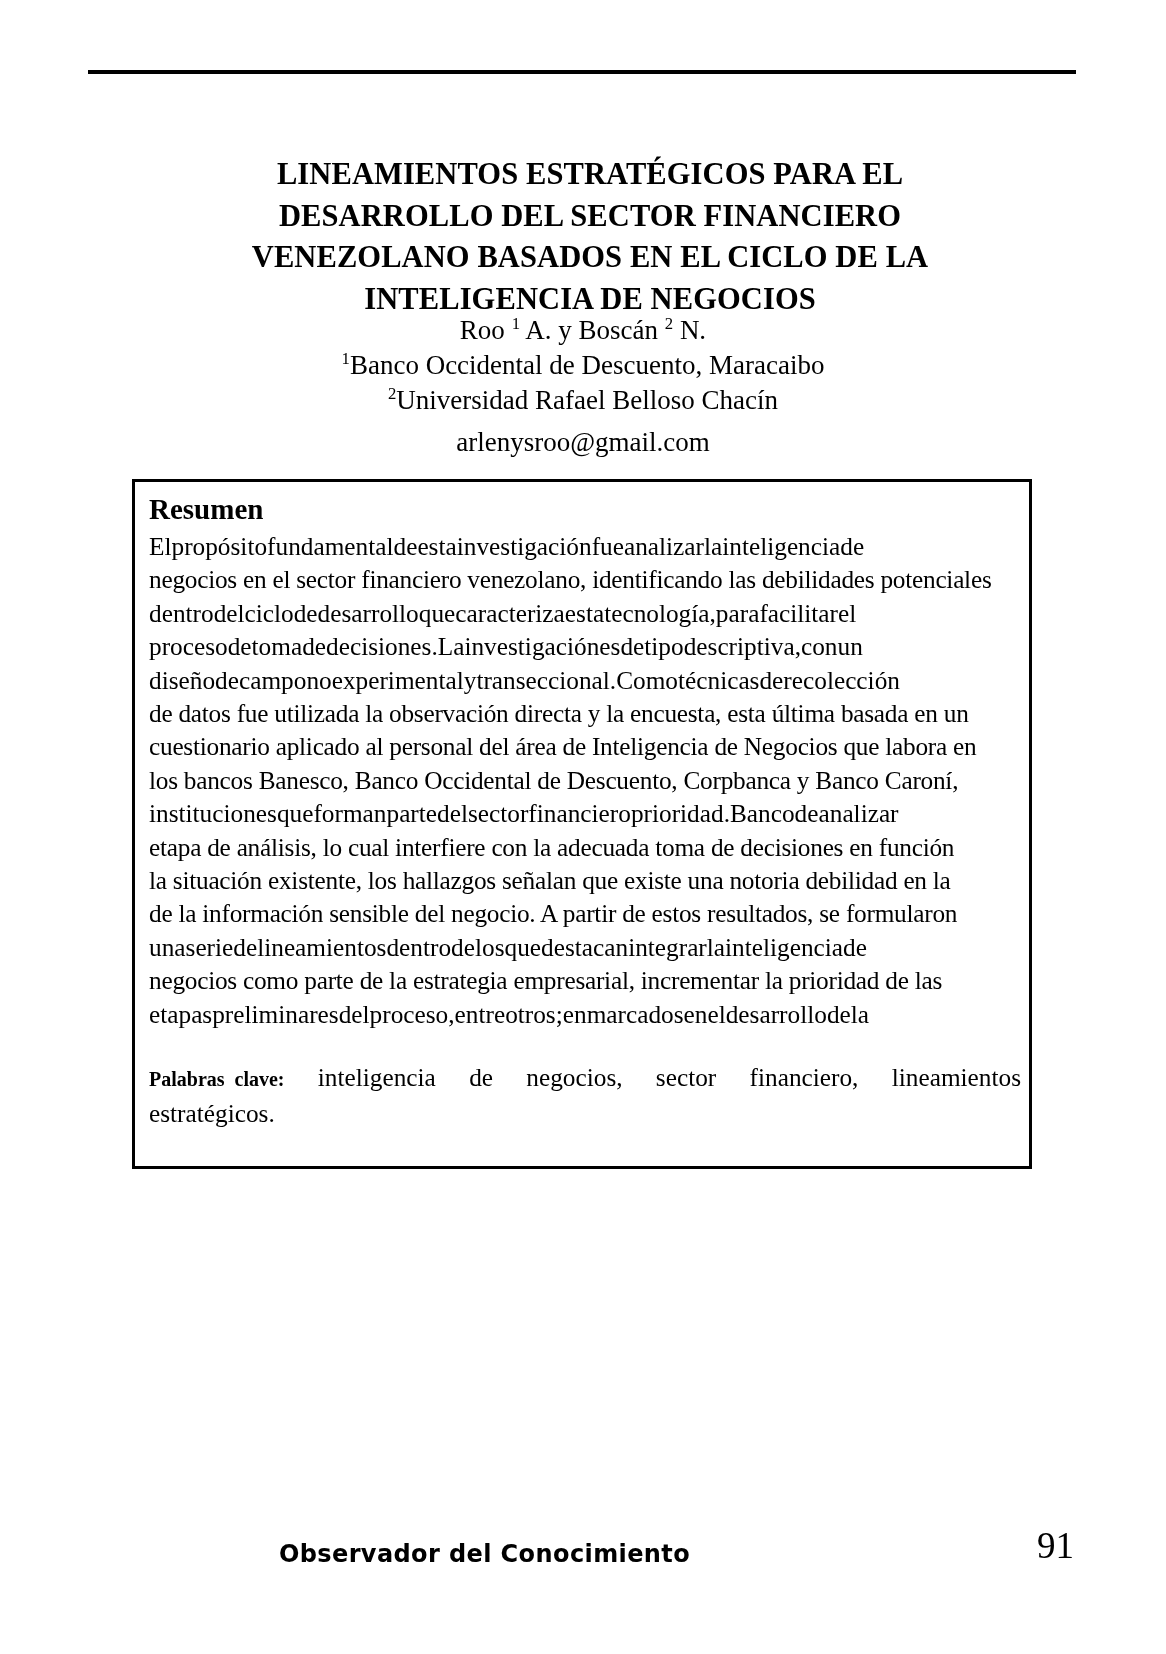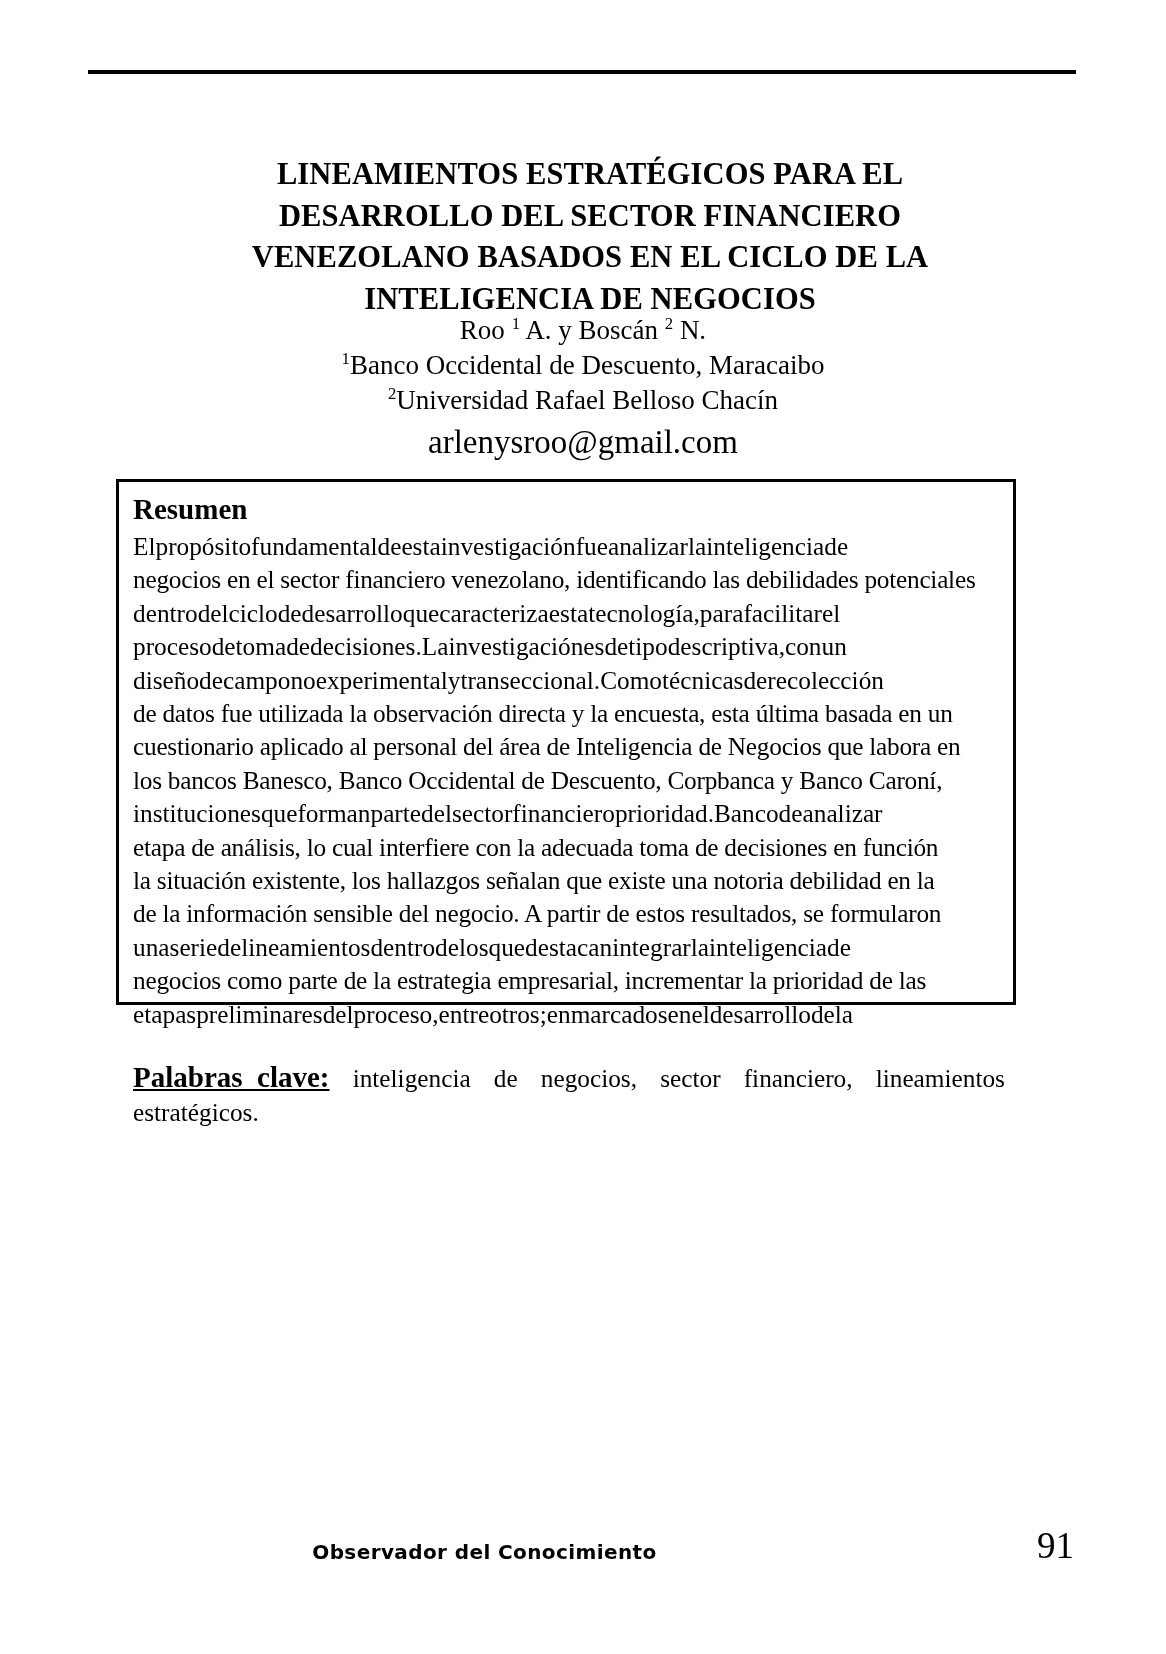--- a/index.html
+++ b/index.html
@@ -62,31 +62,31 @@
     font-size: 0.62em;
     vertical-align: super;
     line-height: 0;
   }
   .email {
     position: absolute;
     left: 183px;
     top: 425px;
     width: 800px;
     text-align: center;
-    font-size: 33px;
+    font-size: 27px;
     line-height: 35px;
   }
 
   
   .abstract-box {
     position: absolute;
-    left: 116px;
+    left: 132px;
     top: 479px;
     width: 900px;
-    height: 526px;
+    height: 690px;
     border: 3px solid #000;
     box-sizing: border-box;
   }
   .abstract-inner {
     position: absolute;
     left: 14px;
     top: 8px;
     width: 872px;
   }
   .abstract-heading {
@@ -111,42 +111,41 @@
   .just.last { justify-content: flex-start; }
   .just > span { white-space: pre; }
 
   .keywords {
     margin-top: 30px;
     font-size: 25.3px;
     line-height: 33.4px;
   }
   .kw-label {
     font-weight: bold;
-    font-size: 29px;
-    text-decoration: underline;
+    font-size: 20px;
   }
   .kw-line1 {
     display: flex;
     justify-content: space-between;
     width: 872px;
     align-items: baseline;
   }
   .kw-line1 > span { white-space: pre; }
   .kw-line2 { display: block; }
 
   
   .footer-title {
     position: absolute;
     left: 0;
     top: 1540px;
     width: 969px;
     text-align: center;
     font-family: "DejaVu Sans", "Liberation Sans", sans-serif;
     font-weight: bold;
-    font-size: 20px;
+    font-size: 24px;
     letter-spacing: 0.4px;
   }
   .page-number {
     position: absolute;
     right: 92px;
     top: 1524px;
     font-size: 37px;
     line-height: 44px;
   }
 </style>

